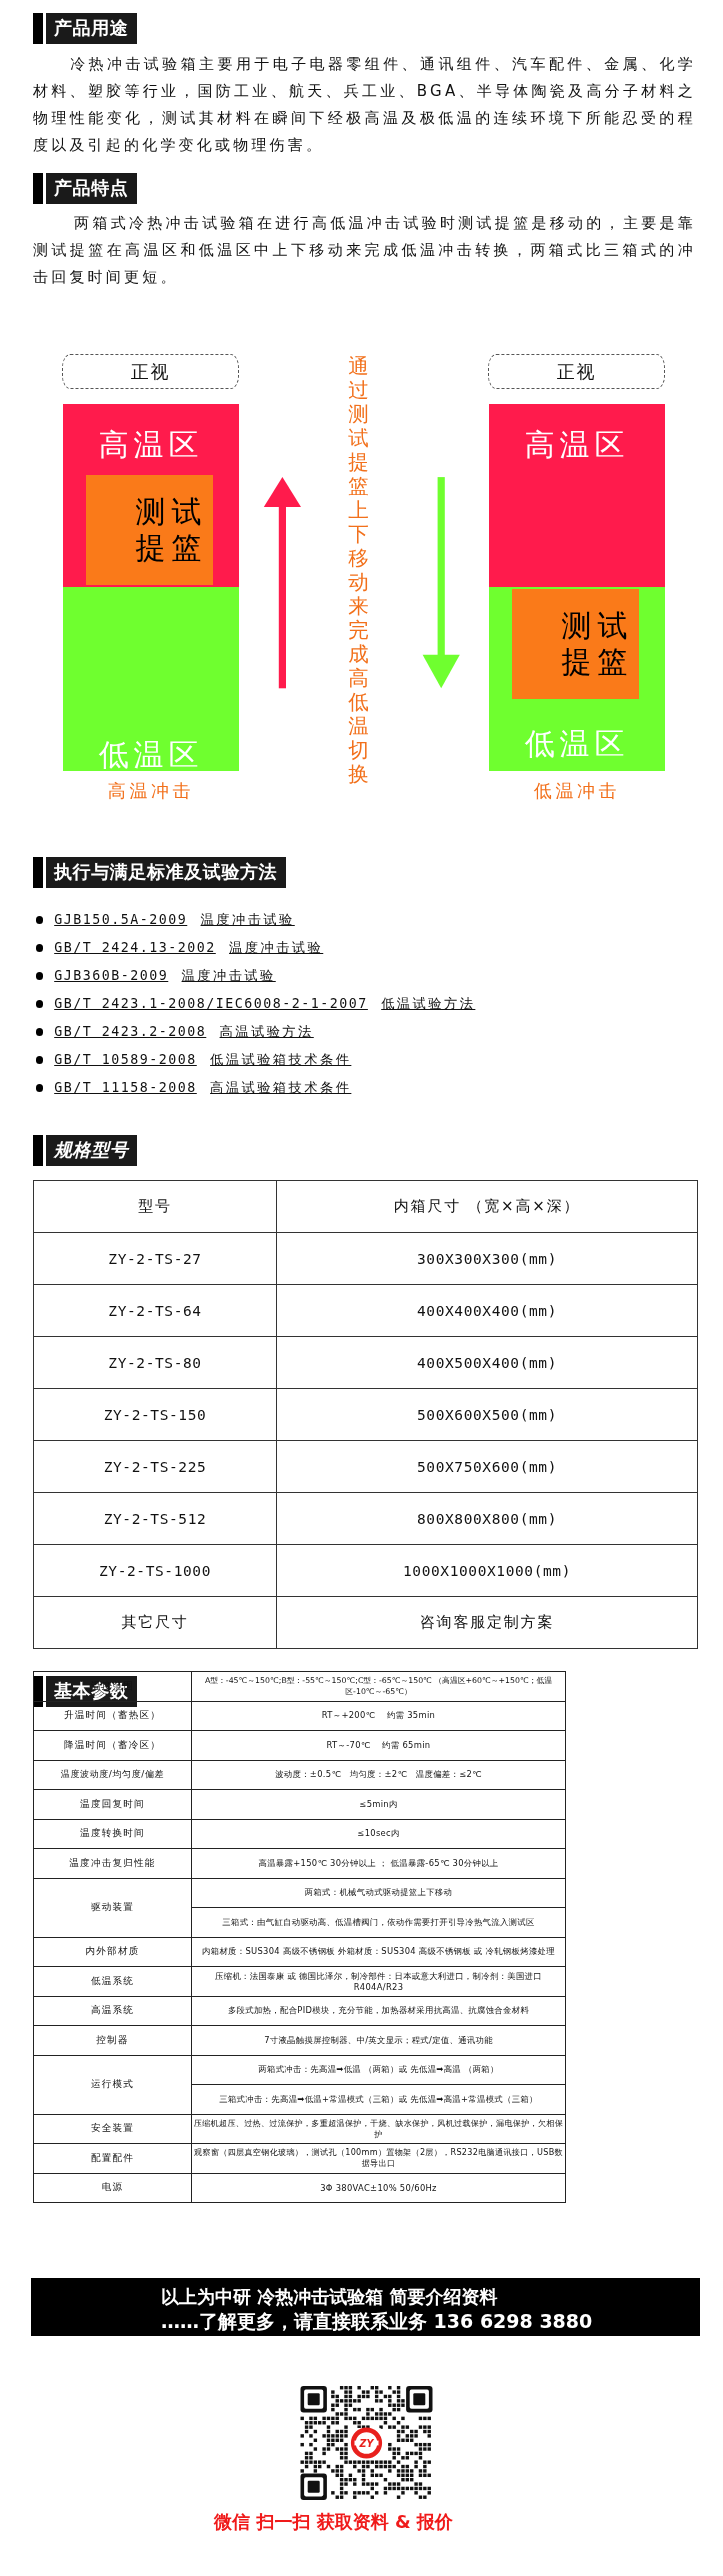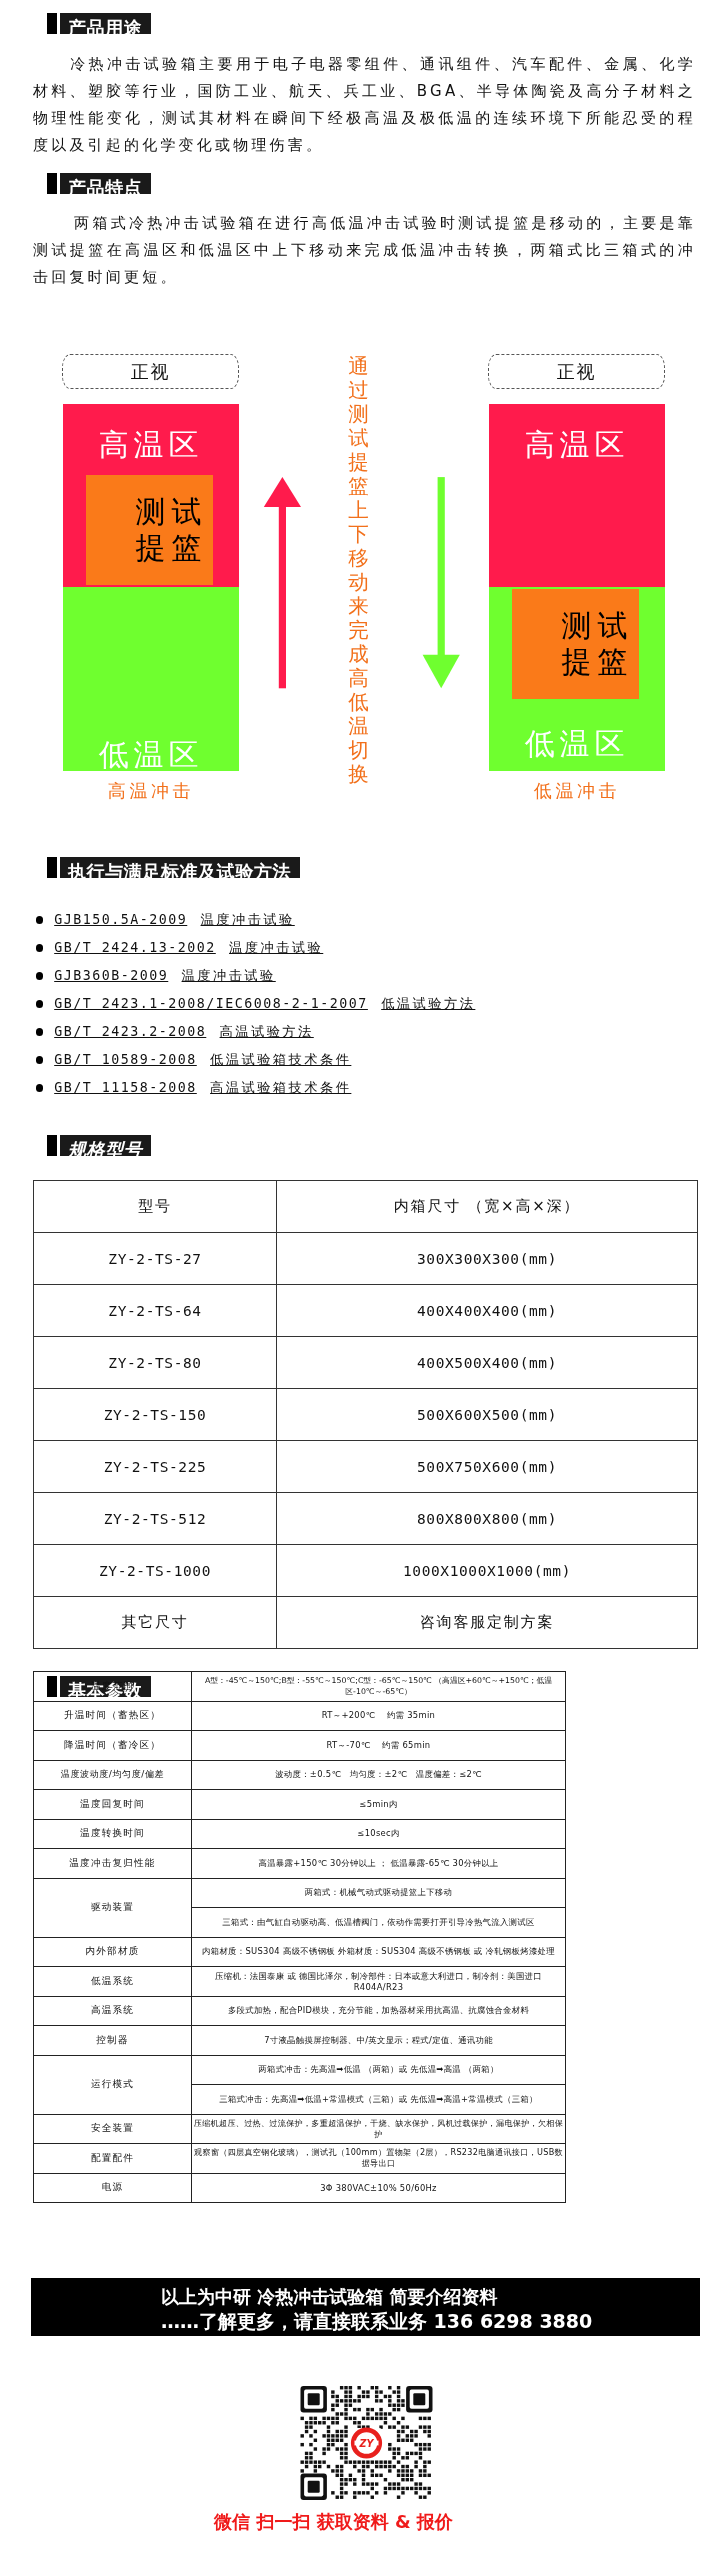--- a/index.html
+++ b/index.html
@@ -1,19 +1,19 @@
 <!DOCTYPE html>
 <html style="font-size:9.6px"><head>
 <meta charset="utf-8">
 <style>
   * { box-sizing: border-box; margin: 0; padding: 0; }
   html, body { width: 723px; background: #ffffff; }
   body { position: relative; height: 2576px; font-family: "DejaVu Sans", "Liberation Sans", sans-serif; color: #111; overflow: hidden; }
 
-  .sec-header { position: absolute; left: 47px; height: 21px; display: flex; }
+  .sec-header { position: absolute; left: 33px; height: 31px; display: flex; }
   .sec-header .bar { width: 9.6px; height: 100%; background: #000; }
   .sec-header .box { margin-left: 3px; height: 100%; background: #1a1a1a; color: #fff; font-weight: bold; font-size: 18px; line-height: 29px; padding: 0 8.4px; letter-spacing: 0.6px; }
 
   .para { position: absolute; left: 33px; width: 663px; font-size: 15px; line-height: 27px; letter-spacing: 3.2px; color: #111; text-align: justify; }
   .para .indent { display: inline-block; width: 37px; }
   .label-box { position: absolute; width: 177px; height: 35px; border: 1.2px dashed #555; border-radius: 8.4px / 13.3px; display: flex; align-items: center; justify-content: center; font-size: 18px; color: #111; letter-spacing: 1.8px; background: #fff; }
   .zone { position: absolute; width: 176px; }
   .zone-hot { background: #ff1b4c; }
   .zone-cold { background: #6fff2f; }
   .zone-label { position: absolute; left: 0; width: 100%; text-align: center; color: #fff; font-size: 30px; letter-spacing: 4.8px; }

